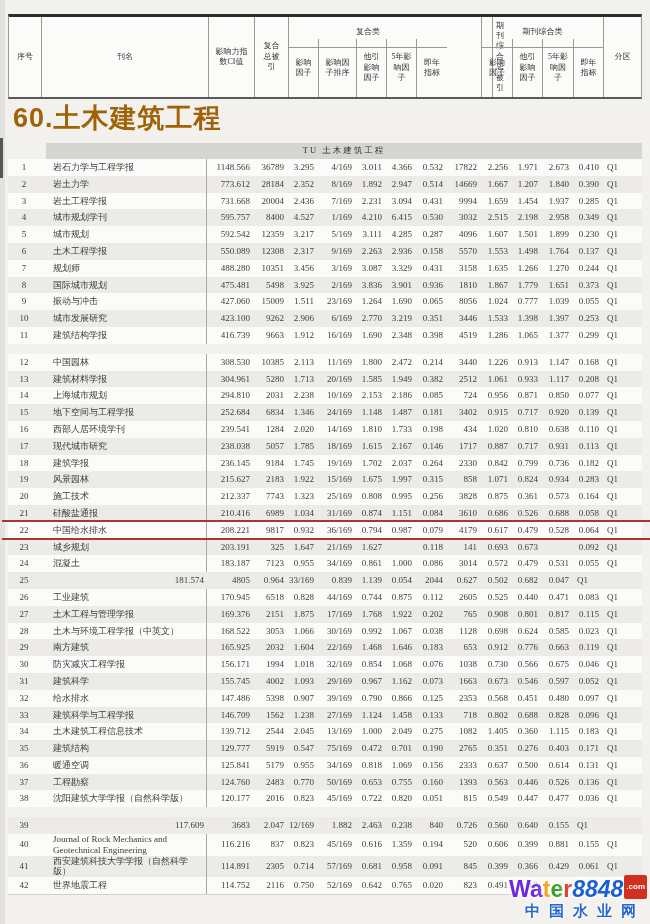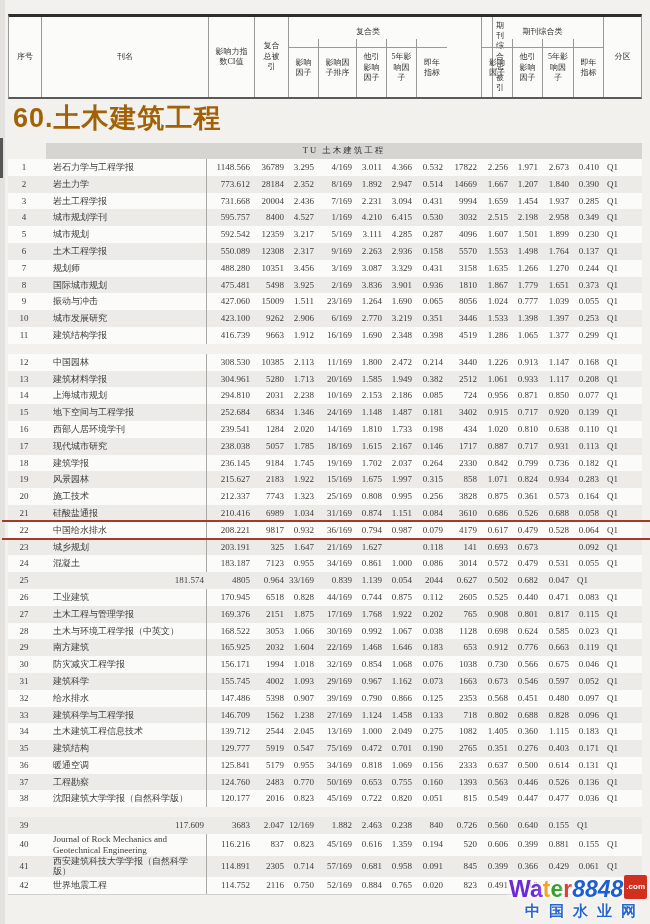--- a/index.html
+++ b/index.html
@@ -808,21 +808,21 @@
           <div class="c c13">0.061</div>
           <div class="c c14">Q1</div>
         </div>
         <div class="row">
           <div class="c c0">42</div>
           <div class="c c1">世界地震工程</div>
           <div class="c c2">114.752</div>
           <div class="c c3">2116</div>
           <div class="c c4">0.750</div>
           <div class="c c5">52/169</div>
-          <div class="c c6">0.884</div>
+          <div class="c c6">0.642</div>
           <div class="c c7">0.765</div>
           <div class="c c8">0.020</div>
           <div class="c c9">823</div>
           <div class="c c10">0.491</div>
           <div class="c c11">0.3</div>
           <div class="c c12"></div>
           <div class="c c13"></div>
           <div class="c c14"></div>
         </div>
       </div>

